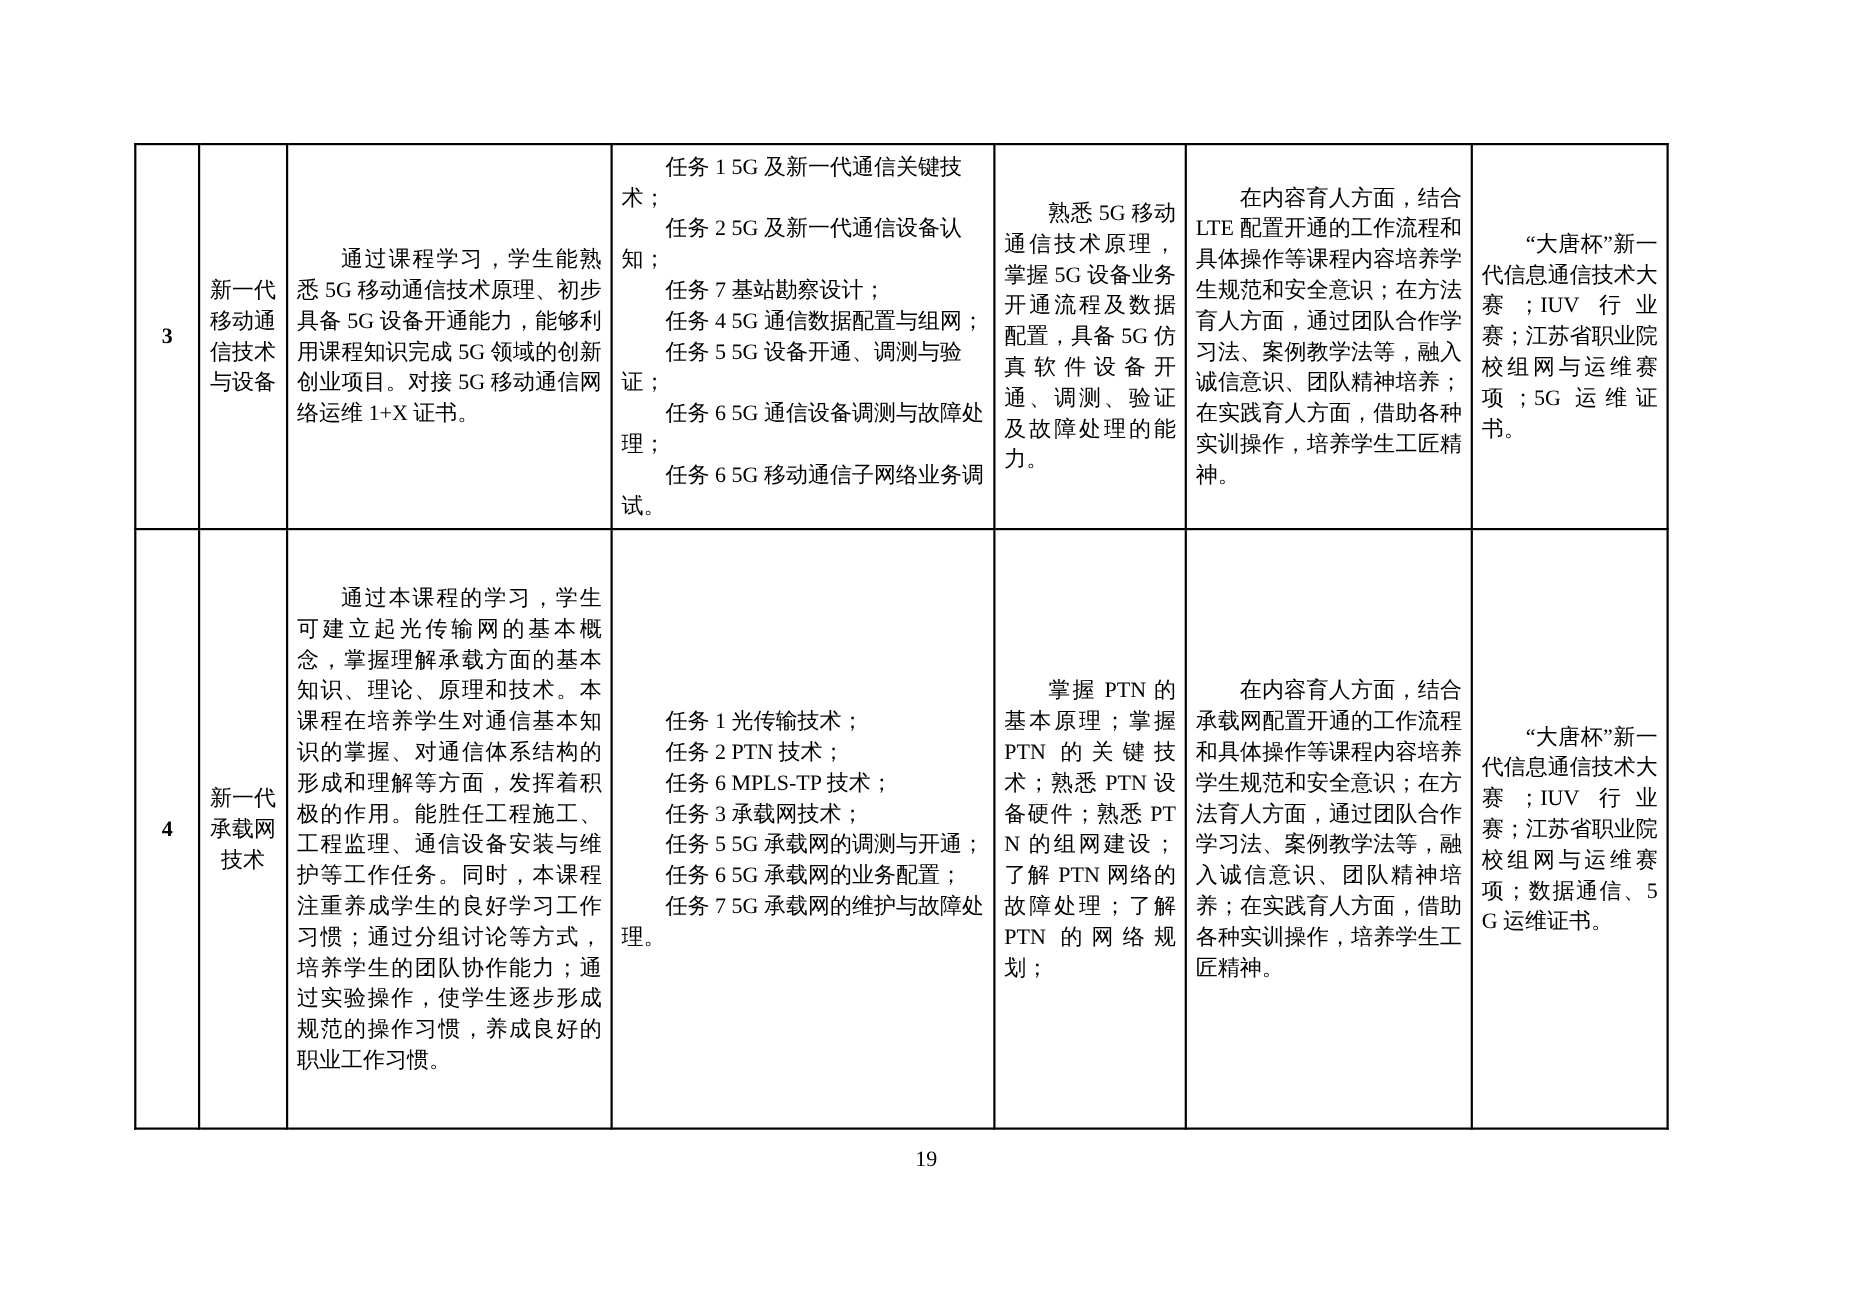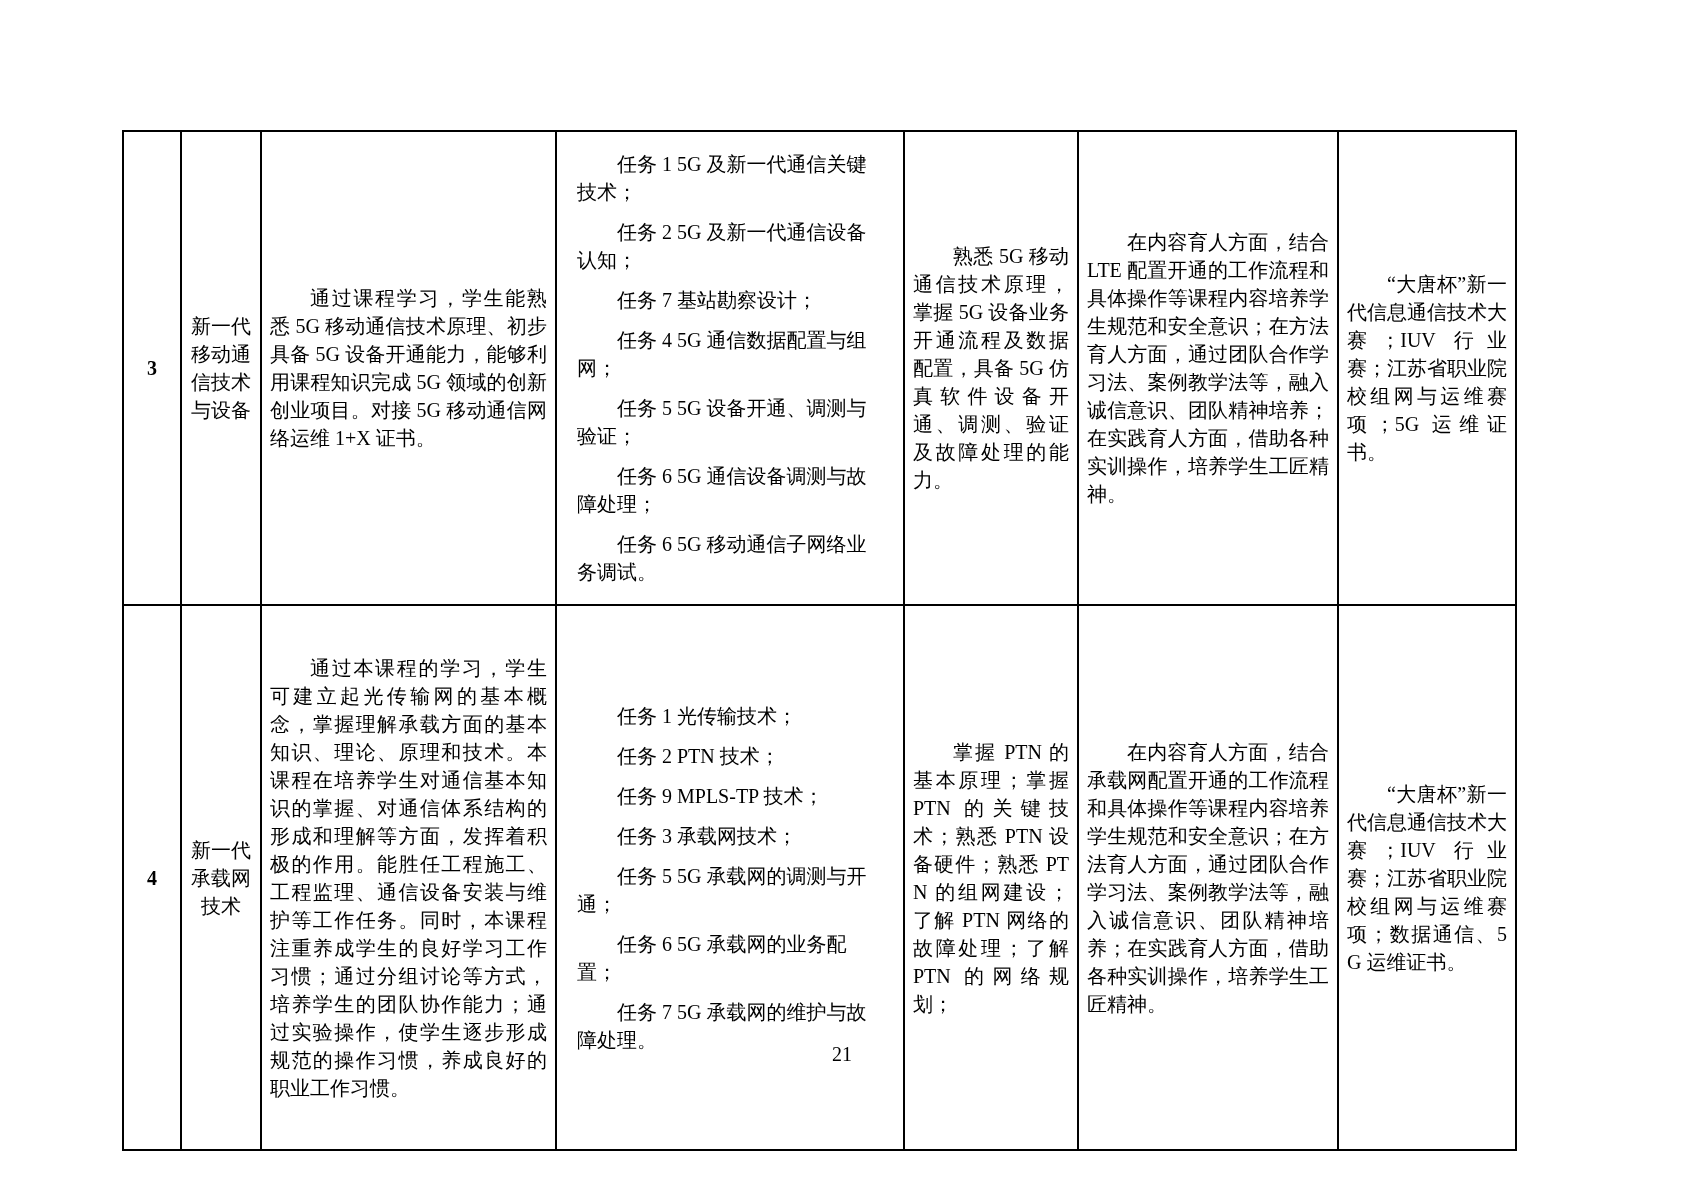--- a/index.html
+++ b/index.html
@@ -48,21 +48,21 @@
   }
   .para {
     margin: 0;
     text-indent: 2em;
     text-align: justify;
     text-justify: inter-character;
   }
   td.desc-cell { padding: 0 9px; margin-top: 17px; }
   td.tasks-cell { padding: 0 6px; }
   .task-line {
-    margin: 12px;
+    margin: 0;
     text-indent: 2em;
     text-align: left;
   }
   td.skills-cell, td.edu-cell, td.awards-cell { padding: 0 8px; }
   .page-number {
     position: absolute;
     left: 0;
     top: 1043px;
     width: 100%;
     text-align: center;
@@ -112,34 +112,34 @@
       </tr>
       <tr style="height:545px;">
         <td class="num-cell">4</td>
         <td class="course-cell">新一代承载网技术</td>
         <td class="desc-cell">
           <p class="para">通过本课程的学习，学生可建立起光传输网的基本概念，掌握理解承载方面的基本知识、理论、原理和技术。本课程在培养学生对通信基本知识的掌握、对通信体系结构的形成和理解等方面，发挥着积极的作用。能胜任工程施工、工程监理、通信设备安装与维护等工作任务。同时，本课程注重养成学生的良好学习工作习惯；通过分组讨论等方式，培养学生的团队协作能力；通过实验操作，使学生逐步形成规范的操作习惯，养成良好的职业工作习惯。</p>
         </td>
         <td class="tasks-cell">
           <p class="task-line">任务 1  光传输技术；</p>
           <p class="task-line">任务 2 PTN 技术；</p>
-          <p class="task-line">任务 9 MPLS-TP 技术；</p>
+          <p class="task-line">任务 6 MPLS-TP 技术；</p>
           <p class="task-line">任务 3  承载网技术；</p>
           <p class="task-line">任务 5 5G 承载网的调测与开通；</p>
           <p class="task-line">任务 6 5G 承载网的业务配置；</p>
           <p class="task-line">任务 7 5G 承载网的维护与故障处理。</p>
         </td>
         <td class="skills-cell">
           <p class="para">掌握 PTN 的基本原理；掌握 PTN 的关键技术；熟悉 PTN 设备硬件；熟悉 PTN 的组网建设；了解 PTN 网络的故障处理；了解 PTN 的网络规划；</p>
         </td>
         <td class="edu-cell">
           <p class="para">在内容育人方面，结合承载网配置开通的工作流程和具体操作等课程内容培养学生规范和安全意识；在方法育人方面，通过团队合作学习法、案例教学法等，融入诚信意识、团队精神培养；在实践育人方面，借助各种实训操作，培养学生工匠精神。</p>
         </td>
         <td class="awards-cell">
           <p class="para">“大唐杯”新一代信息通信技术大赛；IUV 行业赛；江苏省职业院校组网与运维赛项；数据通信、5G 运维证书。</p>
         </td>
       </tr>
     </tbody>
   </table>
 
-  <div class="page-number">21</div>
+  <div class="page-number">19</div>
 
 </div>
 
 </body></html>

